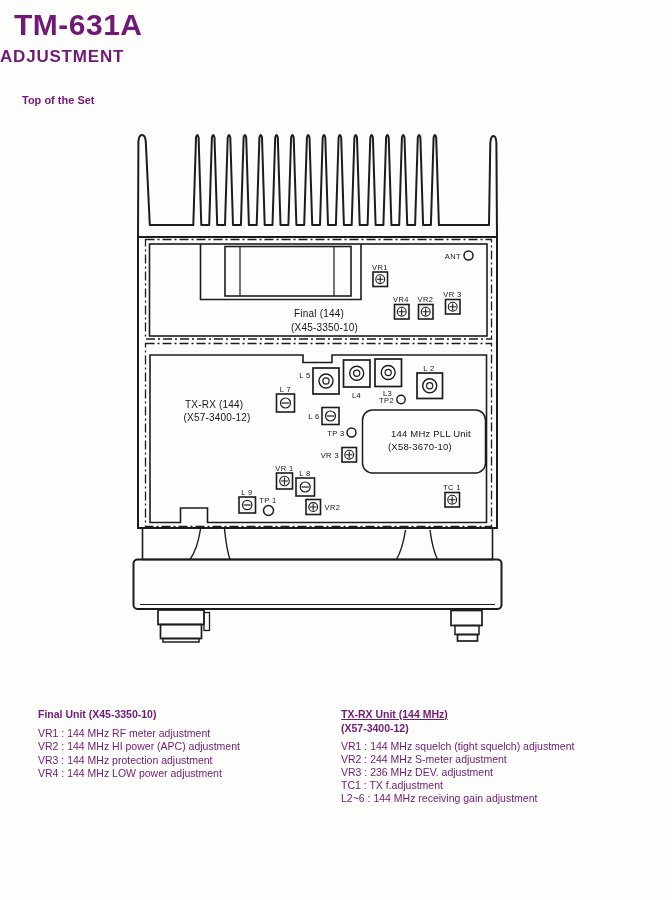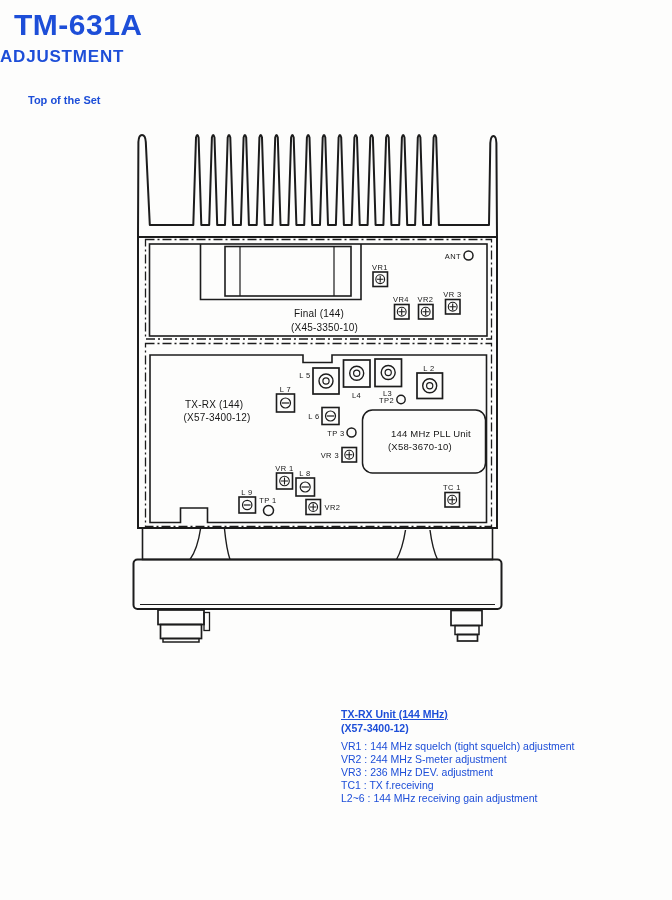--- a/index.html
+++ b/index.html
@@ -1,24 +1,24 @@
 <!DOCTYPE html>
 <html><head>
 <meta charset="utf-8">
 <style>
   html,body{margin:0;padding:0;background:#e8e8e8;}
   #page{
     position:relative;width:672px;height:900px;background:#fdfdfc;
-    font-family:"Liberation Sans",sans-serif;color:#1d4ed8;overflow:hidden;
+    font-family:"Liberation Sans",sans-serif;color:#701a75;overflow:hidden;
     margin:0 auto;
   }
   .abs{position:absolute;}
   #model-title{left:14px;top:8px;font-size:30px;font-weight:600;letter-spacing:.5px;}
   #section-title{left:0;top:47px;width:660px;font-size:17px;font-weight:700;letter-spacing:.8px;}
-  #figure-title{left:28px;top:94px;font-size:11px;font-weight:700;}
+  #figure-title{left:22px;top:94px;font-size:11px;font-weight:700;}
   #diagram-svg{left:0;top:0;width:672px;height:900px;}
   svg text{fill:#161616;font-family:"Liberation Sans",sans-serif;}
   .comp-label{font-size:7.5px;letter-spacing:.4px;font-weight:400;}
   .board-label{font-size:10px;letter-spacing:.2px;}
   .pll-label{font-size:9.5px;letter-spacing:.2px;}
   .ln{stroke:#1c1c1c;fill:none;}
   .legend{line-height:13.5px;font-size:10.5px;}
   .legend .t{font-weight:700;margin-bottom:5px;}
   #legend-final{left:38px;top:708px;}
   #legend-txrx{left:341px;top:708px;}
@@ -218,25 +218,32 @@
         <rect class="ln" stroke-width="1.5" x="163" y="638.5" width="36" height="3.5"></rect>
       </g>
       <g>
         <rect class="ln" stroke-width="1.7" x="451" y="610.5" width="31" height="15"></rect>
         <rect class="ln" stroke-width="1.5" x="455" y="625.5" width="24" height="9"></rect>
         <rect class="ln" stroke-width="1.7" x="457.5" y="634.5" width="20" height="6.5"></rect>
       </g>
     </g>
   </svg>
 
+  <div class="abs legend" id="legend-final">
+    <div class="t">Final Unit (X45-3350-10)</div>
+    <div class="row">VR1 : 144 MHz RF meter adjustment</div>
+    <div class="row">VR2 : 144 MHz HI power (APC) adjustment</div>
+    <div class="row">VR3 : 144 MHz protection adjustment</div>
+    <div class="row">VR4 : 144 MHz LOW power adjustment</div>
+  </div>
 
   <div class="abs legend" id="legend-txrx">
     <div class="t" style="margin-bottom:0;text-decoration:underline;">TX-RX Unit (144 MHz)</div>
     <div class="t">(X57-3400-12)</div>
     <div class="row">VR1 : 144 MHz squelch (tight squelch) adjustment</div>
     <div class="row">VR2 : 244 MHz S-meter adjustment</div>
     <div class="row">VR3 : 236 MHz DEV. adjustment</div>
-    <div class="row">TC1 : TX f.receiving</div>
+    <div class="row">TC1 : TX f.adjustment</div>
     <div class="row">L2~6 : 144 MHz receiving gain adjustment</div>
   </div>
 
   <div class="abs" id="page-num">54</div>
 </div>
 
 </body></html>

